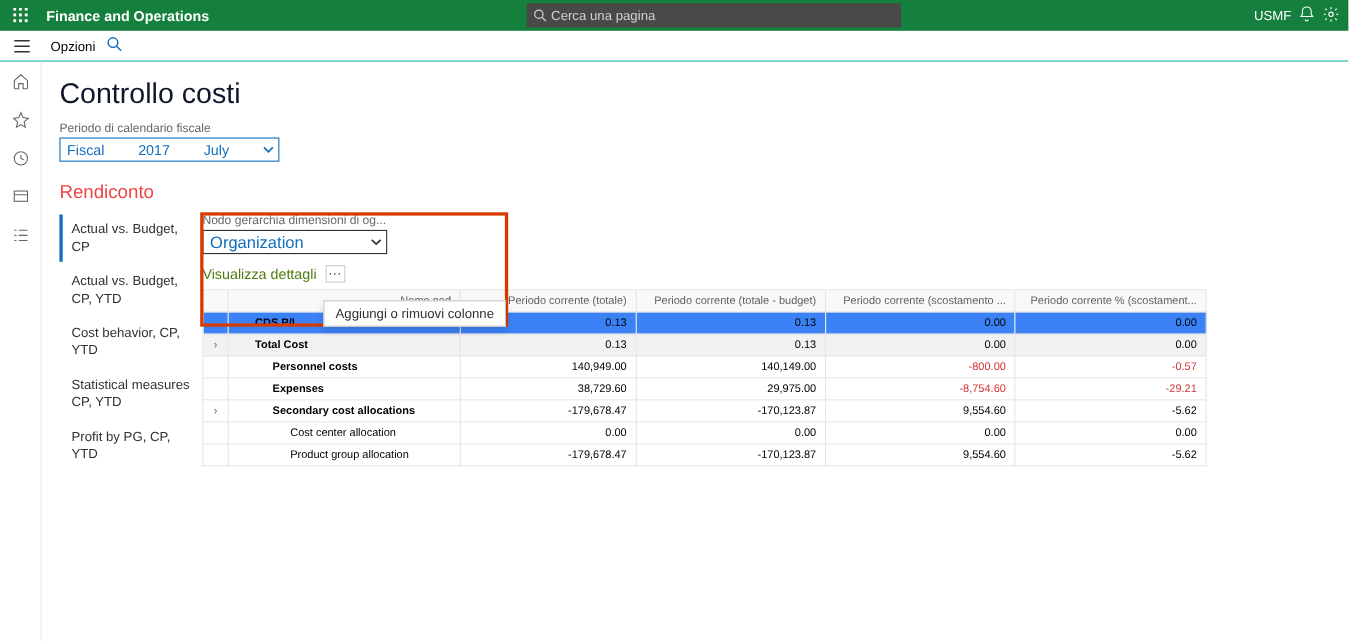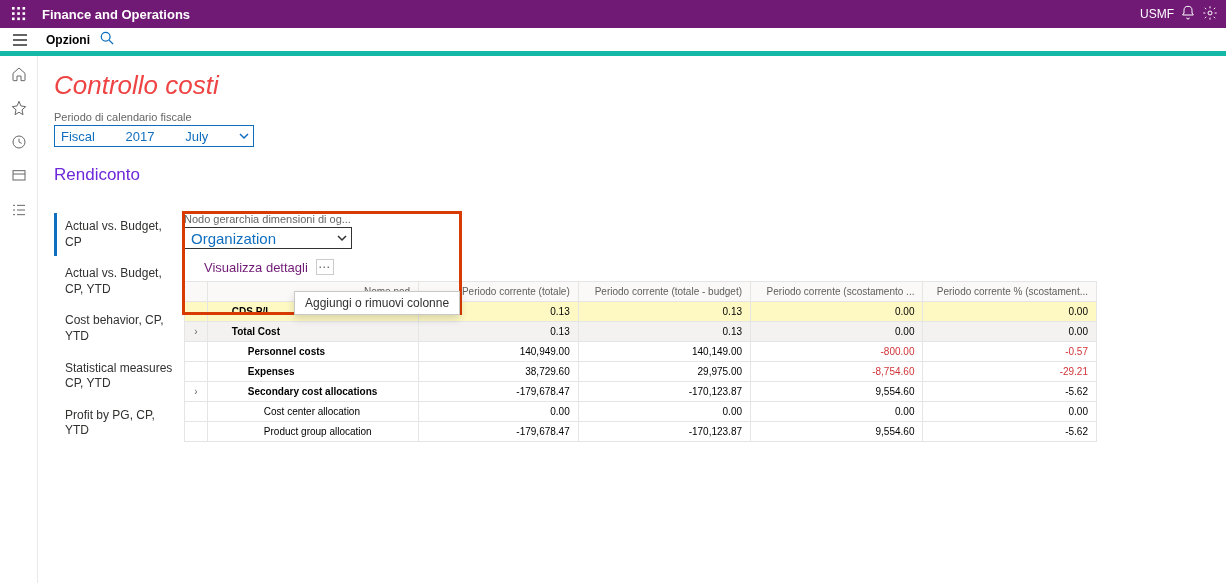--- a/index.html
+++ b/index.html
@@ -1,21 +1,21 @@
 <!DOCTYPE html>
 <html><head>
 <meta charset="utf-8">
 <style>
   * { box-sizing: border-box; font-family: "Segoe UI", Tahoma, Geneva, sans-serif; }
   html, body { margin: 0; padding: 0; width: 1226px; height: 583px; overflow: hidden; background: #fff; }
   
   
   .header {
     height: 28px;
-    background: #701a75;
+    background: #15803d;
     color: #fff;
     display: flex;
     align-items: center;
     font-size: 13px;
   }
   .waffle {
     width: 38px; height: 28px; display: flex; align-items: center; justify-content: center;
   }
   .waffle svg { width: 14px; height: 14px; }
   .app-title { font-weight: 600; margin-left: 4px; }
@@ -39,27 +39,26 @@
     display: flex;
     align-items: center;
     gap: 6px;
     font-size: 12px;
   }
   .header-right svg { width: 16px; height: 16px; fill: #fff; }
 
   
   .actionbar {
     height: 28px;
-    border-bottom: 5px solid #14b8a6;
+    border-bottom: 1px solid #14b8a6;
     display: flex;
     align-items: center;
     padding-left: 4px;
     gap: 10px;
     font-size: 12px;
-    font-weight: bold;
   }
   .hamburger {
     width: 32px; display: flex; align-items: center; justify-content: center;
   }
   .hamburger svg { width: 16px; height: 16px; }
   .actionbar-search svg { width: 14px; height: 14px; fill: #106ebe; }
 
   
   .rail {
     position: absolute;
@@ -81,23 +80,22 @@
     position: absolute;
     top: 56px;
     left: 38px;
     right: 0;
     bottom: 0;
     padding: 14px 16px 0 16px;
   }
   .page-title {
     font-size: 26px;
     font-weight: 300;
-    color: #ef4444;
+    color: #0f172a;
     margin: 0 0 10px 0;
-    font-style: italic;
   }
   .field-label {
     font-size: 11px;
     color: #666;
     margin-bottom: 2px;
   }
   .period-box {
     border: 1px solid #106ebe;
     color: #106ebe;
     font-size: 13px;
@@ -105,22 +103,22 @@
     height: 22px;
     display: flex;
     align-items: center;
     justify-content: space-between;
     padding: 0 4px 0 6px;
   }
   .chevron-down { width: 10px; height: 10px; }
   .section-title {
     font-size: 17px;
     font-weight: 400;
-    margin: 18px 0 28px 0;
-    color: #6d28d9;
+    margin: 18px 0 10px 0;
+    color: #ef4444;
   }
 
   
   .report-area {
     display: flex;
     align-items: flex-start;
   }
   .tabs {
     width: 130px;
     flex-shrink: 0;
@@ -159,21 +157,21 @@
     font-size: 15px;
     width: 168px;
     height: 22px;
     display: flex;
     align-items: center;
     justify-content: space-between;
     padding: 0 4px 0 6px;
     margin-bottom: 10px;
   }
   .vd-row { display: flex; align-items: center; gap: 8px; margin-bottom: 6px; }
-  .view-details { color: #701a75; font-size: 13px; margin-left: 20px; }
+  .view-details { color: #4d7c0f; font-size: 13px; }
   .dots {
     width: 18px; height: 16px; border: 1px solid #ccc;
     display: flex; align-items: center; justify-content: center;
     font-size: 12px; color: #666; letter-spacing: 1px; line-height: 0;
   }
   .tooltip-popup {
     position: absolute;
     top: 78px;
     left: 110px;
     background: #fff;
@@ -208,21 +206,21 @@
   }
   .grid th.expander, .grid td.expander { width: 24px; text-align: center; color: #666; }
   .grid th.name, .grid td.name { width: 260px; text-align: left; }
   .grid th.num, .grid td.num { width: 176px; text-align: right; }
   .grid th.name { text-align: right; }
   .neg { color: #d13438; }
   .indent1 { padding-left: 24px !important; }
   .indent2 { padding-left: 40px !important; }
   .indent3 { padding-left: 56px !important; }
 
-  tr.selected td { background: #fef9c3; }
+  tr.selected td { background: #3b82f6; }
   tr.subhead td { background: #f3f2f1; }
   .bold td.name { font-weight: 600; }
 </style>
 </head>
 <body>
 
 <div class="header">
   <span class="waffle">
     <svg viewBox="0 0 16 16">
         <g fill="#fff">
@@ -232,20 +230,27 @@
           <rect x="0" y="6" width="3" height="3"></rect>
           <rect x="6" y="6" width="3" height="3"></rect>
           <rect x="12" y="6" width="3" height="3"></rect>
           <rect x="0" y="12" width="3" height="3"></rect>
           <rect x="6" y="12" width="3" height="3"></rect>
           <rect x="12" y="12" width="3" height="3"></rect>
         </g>
       </svg>
   </span>
   <span class="app-title">Finance and Operations</span>
+  <div class="searchbox">
+    <svg width="12" height="12" viewBox="0 0 16 16">
+        <circle cx="6.5" cy="6.5" r="5" stroke="#d2d0ce" stroke-width="1.5" fill="none"></circle>
+        <line x1="10.5" y1="10.5" x2="15" y2="15" stroke="#d2d0ce" stroke-width="1.5"></line>
+      </svg>
+    <span>Cerca una pagina</span>
+  </div>
   <div class="header-right">
     <span>USMF</span>
     <span><svg viewBox="0 0 24 24">
           <path d="M12 2a6 6 0 0 0-6 6v4l-2 3h16l-2-3V8a6 6 0 0 0-6-6zM10 19a2 2 0 0 0 4 0" fill="none" stroke="#fff" stroke-width="1.5"></path>
         </svg></span>
     <span><svg viewBox="0 0 24 24">
           <circle cx="12" cy="12" r="3" fill="none" stroke="#fff" stroke-width="1.5"></circle>
           <path d="M12 2v3M12 19v3M4.2 4.2l2.1 2.1M17.7 17.7l2.1 2.1M2 12h3M19 12h3M4.2 19.8l2.1-2.1M17.7 6.3l2.1-2.1" stroke="#fff" stroke-width="1.5"></path>
         </svg></span>
   </div>

